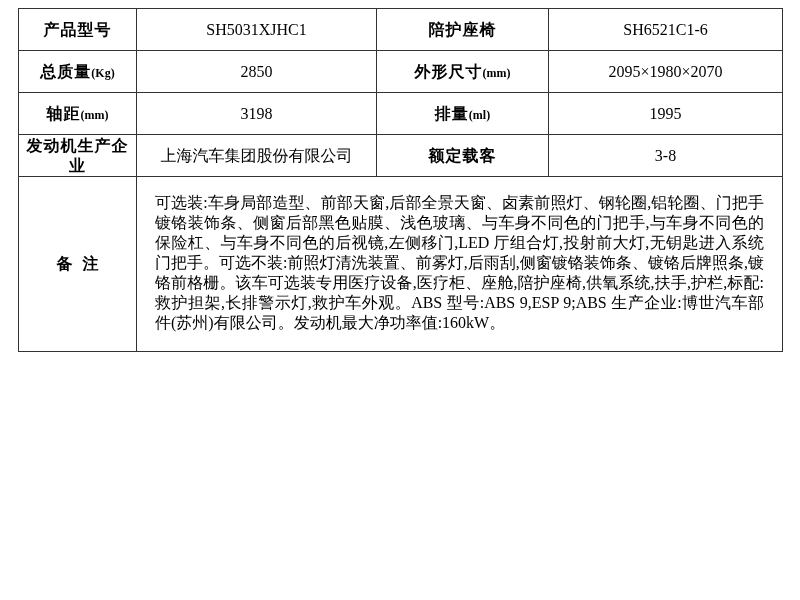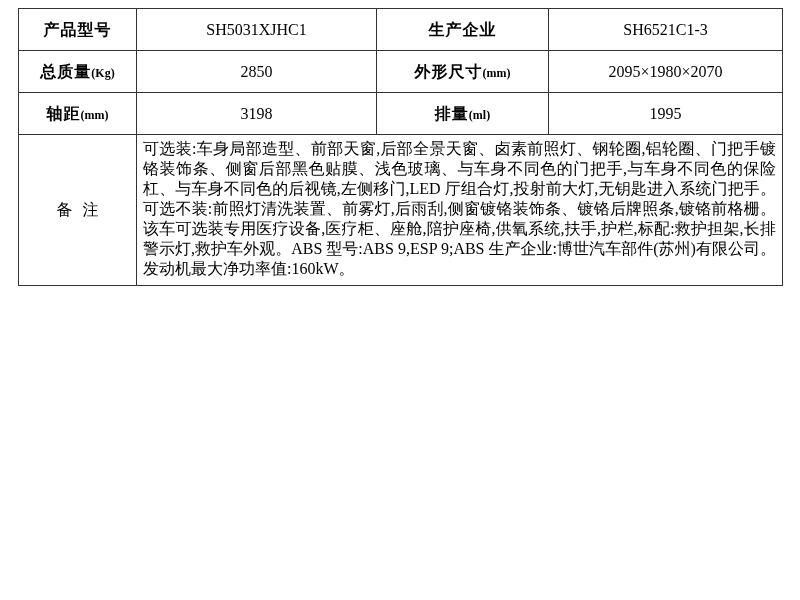--- a/index.html
+++ b/index.html
@@ -47,37 +47,37 @@
   .col-b { width: 240px; }
   .col-c { width: 172px; }
   .col-d { width: 234px; }
 
   .unit {
     font-size: 12px;
     letter-spacing: 0;
     margin-top: 36px;
   }
   .note-label {
-    font-weight: normal;
+    font-weight: bold;
     letter-spacing: 10px;
     text-indent: 10px;
     font-size: 16px;
     vertical-align: middle;
     margin-left: 6px;
   }
   .note-cell {
     text-align: left !important;
     vertical-align: top !important;
     padding: 4px 6px 6px 6px !important;
     font-size: 15.5px;
     line-height: 1.52;
     height: auto !important;
   }
   .note-cell p {
-    margin: 0;
+    margin: 12px;
     text-align: justify;
     text-justify: inter-ideograph;
   }
   .note-row td {
     height: auto;
   }
 </style>
 </head>
 <body>
 
@@ -86,35 +86,41 @@
     <colgroup>
       <col class="col-a">
         <col class="col-b">
         <col class="col-c">
         <col class="col-d">
     </colgroup>
     <tbody>
       <tr>
         <td class="label">产品型号</td>
         <td class="value">SH5031XJHC1</td>
-        <td class="label">生产企业</td>
-        <td class="value">SH6521C1-3</td>
+        <td class="label">陪护座椅</td>
+        <td class="value">SH6521C1-6</td>
       </tr>
       <tr>
         <td class="label">总质量<span class="unit">(Kg)</span></td>
         <td class="value">2850</td>
         <td class="label">外形尺寸<span class="unit">(mm)</span></td>
         <td class="value">2095×1980×2070</td>
       </tr>
       <tr>
         <td class="label">轴距<span class="unit">(mm)</span></td>
         <td class="value">3198</td>
         <td class="label">排量<span class="unit">(ml)</span></td>
         <td class="value">1995</td>
       </tr>
+      <tr>
+        <td class="label">发动机生产企业</td>
+        <td class="value">上海汽车集团股份有限公司</td>
+        <td class="label">额定载客</td>
+        <td class="value">3-8</td>
+      </tr>
       <tr class="note-row">
         <td class="note-label">备注</td>
         <td class="note-cell" colspan="3">
           <p>可选装:车身局部造型、前部天窗,后部全景天窗、卤素前照灯、钢轮圈,铝轮圈、门把手镀铬装饰条、侧窗后部黑色贴膜、浅色玻璃、与车身不同色的门把手,与车身不同色的保险杠、与车身不同色的后视镜,左侧移门,LED 厅组合灯,投射前大灯,无钥匙进入系统门把手。可选不装:前照灯清洗装置、前雾灯,后雨刮,侧窗镀铬装饰条、镀铬后牌照条,镀铬前格栅。该车可选装专用医疗设备,医疗柜、座舱,陪护座椅,供氧系统,扶手,护栏,标配:救护担架,长排警示灯,救护车外观。ABS 型号:ABS 9,ESP 9;ABS 生产企业:博世汽车部件(苏州)有限公司。发动机最大净功率值:160kW。</p>
         </td>
       </tr>
     </tbody>
   </table>
 </div>
 

